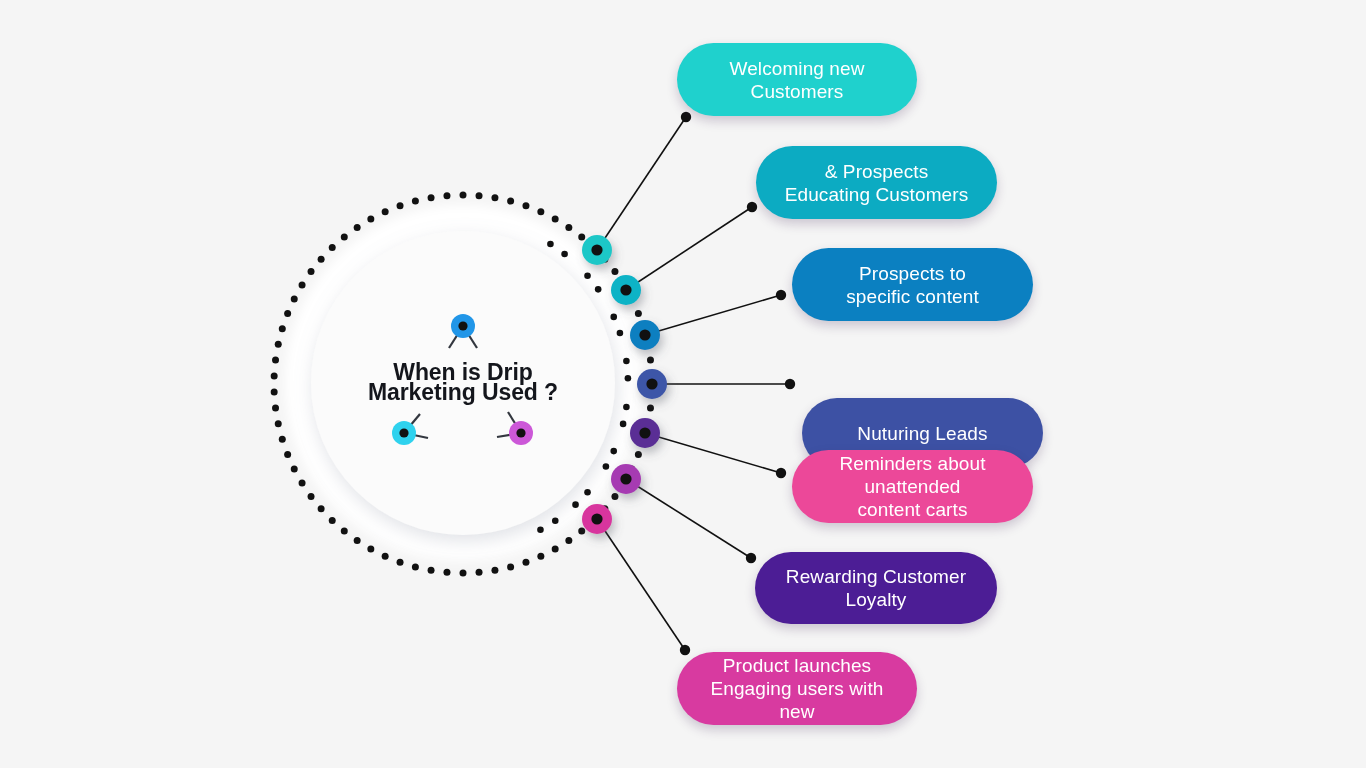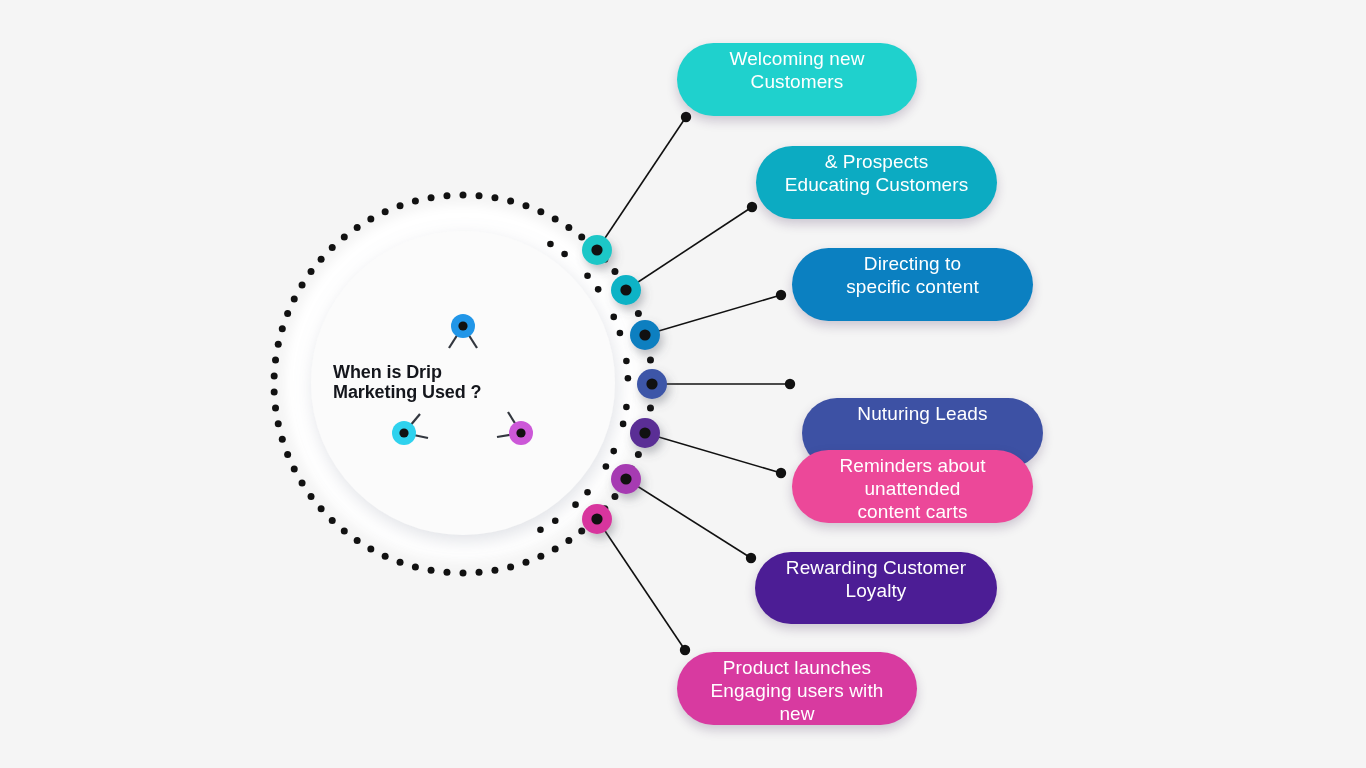--- a/index.html
+++ b/index.html
@@ -22,34 +22,36 @@
   }
   #svg-layer {
     position: absolute;
     left: 0; top: 0;
     width: 1366px;
     height: 768px;
   }
   .pill {
     position: absolute;
     display: flex;
+    align-items: center;
     justify-content: center;
     text-align: center;
     color: #ffffff;
     font-size: 19px;
     line-height: 23px;
     font-weight: 400;
     letter-spacing: 0.1px;
     box-sizing: border-box;
     padding: 4px 22px;
     box-shadow: 0 5px 11px rgba(60,30,80,0.22);
   }
   .center-title {
     position: absolute;
-    font-size: 18px;
+    text-align: center;
+    font-size: 23px;
     line-height: 20px;
     font-weight: bold;
     color: #14161c;
     letter-spacing: -0.1px;
   }
 </style>
 </head>
 <body>
 
 <div id="stage">
@@ -229,21 +231,21 @@
         </div>
       </div>
       <div class="pill" style="left: 756px; top: 146px; width: 241px; height: 73px; background: rgb(12, 171, 194); border-radius: 36.5px;">
         <div>
           <div>&amp; Prospects</div>
           <div>Educating Customers</div>
         </div>
       </div>
       <div class="pill" style="left: 792px; top: 248px; width: 241px; height: 73px; background: rgb(11, 128, 193); border-radius: 36.5px;">
         <div>
-          <div>Directing to</div>
+          <div>Prospects to</div>
           <div>specific content</div>
         </div>
       </div>
       <div class="pill" style="left: 802px; top: 350px; width: 241px; height: 70px; background: rgb(61, 81, 164); border-radius: 35px; margin-top: 48px;">
         <div>
           <div>Nuturing Leads</div>
         </div>
       </div>
       <div class="pill" style="left: 792px; top: 450px; width: 241px; height: 73px; background: #ec4899; border-radius: 36.5px;">
         <div>

